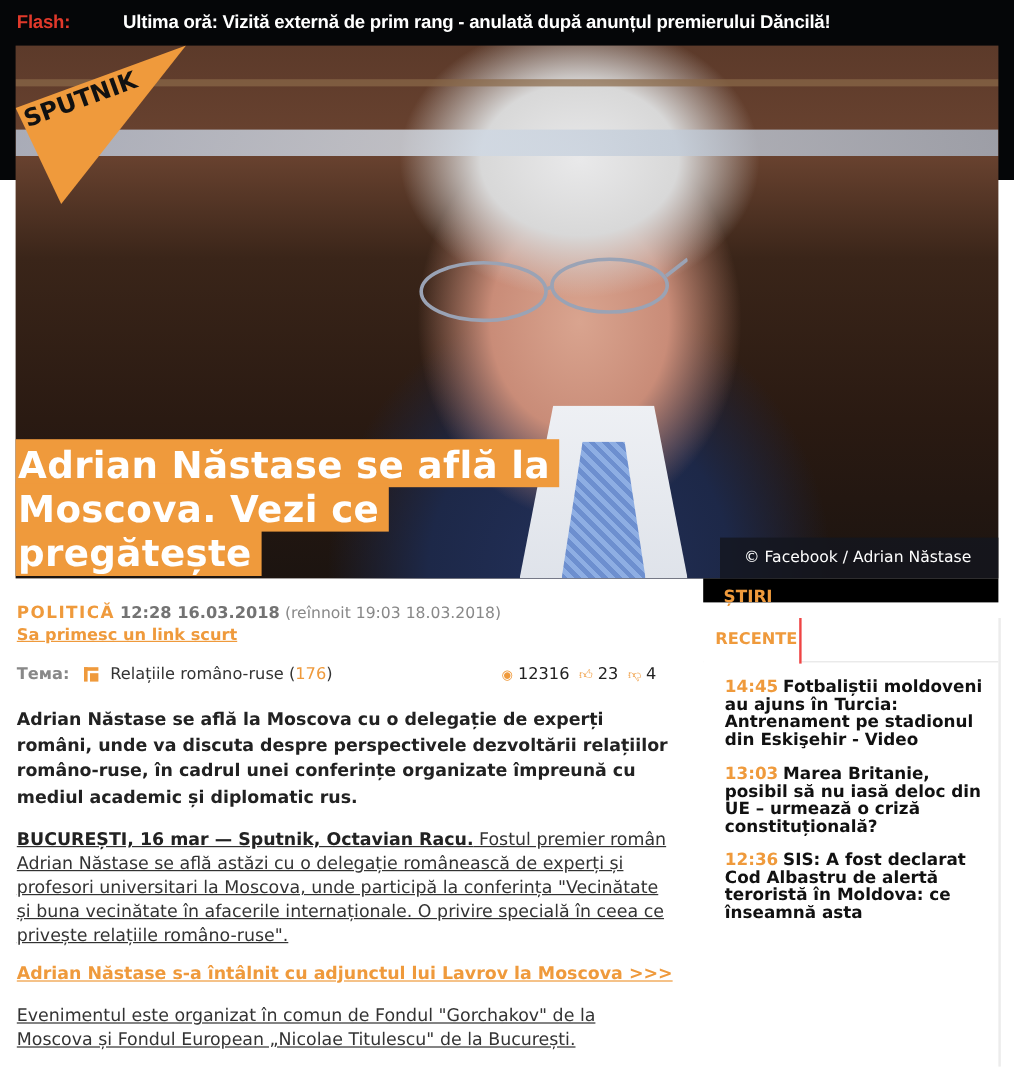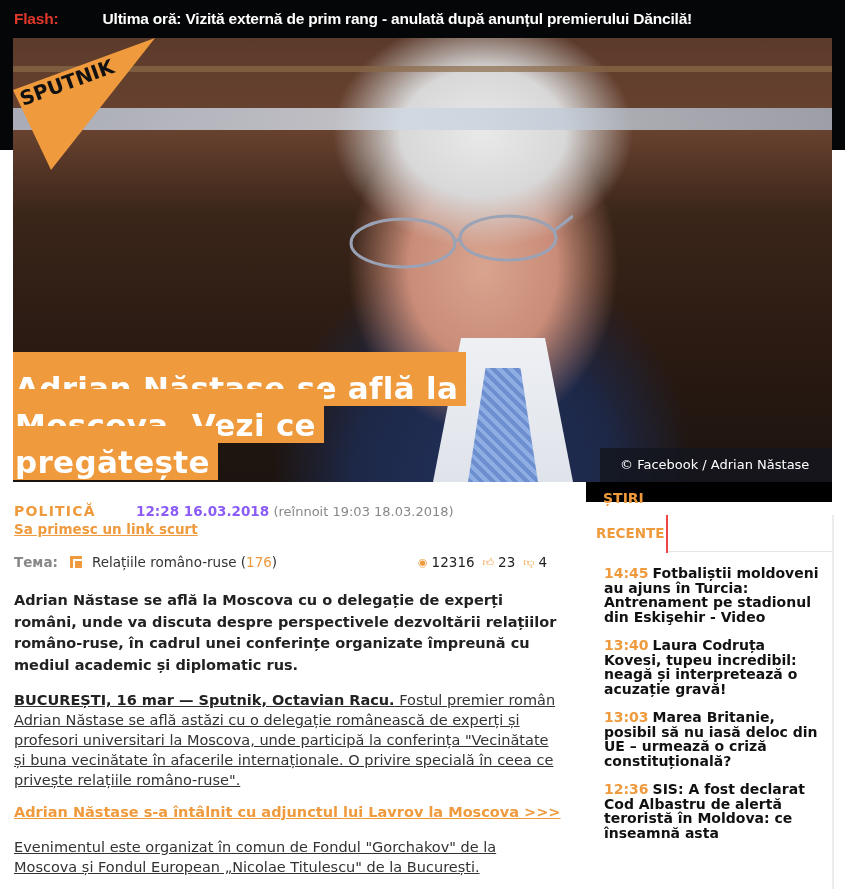--- a/index.html
+++ b/index.html
@@ -22,28 +22,28 @@
   .hero .band1 { position: absolute; left: 0; top: 70px; width: 100%; height: 22px; background: linear-gradient(90deg,#b9c6d9,#d4dde8 40%,#aab5c4); opacity: .8; }
   .hero .rail { position: absolute; left: 0; top: 28px; width: 100%; height: 6px; background: #8a6a48; opacity: .7; }
   .hero .collar { position: absolute; left: 420px; top: 300px; width: 140px; height: 144px; background: linear-gradient(180deg,#eef0f4,#dfe3ea); clip-path: polygon(20% 0,80% 0,100% 100%,0 100%); }
   .hero .tie { position: absolute; left: 455px; top: 330px; width: 70px; height: 114px; background: repeating-linear-gradient(45deg,#6d8fcf 0 4px,#8eaee3 4px 8px); clip-path: polygon(25% 0,75% 0,100% 100%,0 100%); }
   .hero .glasses { position: absolute; left: 320px; top: 170px; width: 240px; height: 70px; }
 
   .logo { position: absolute; left: 13px; top: 38px; width: 142px; height: 132px; }
   .logo svg { width: 100%; height: 100%; display: block; }
 
   .headline { position: absolute; left: 13px; top: 370px; width: 500px; font-family: "DejaVu Sans", sans-serif; font-weight: bold; font-size: 31px; line-height: 37px; color: #fff; letter-spacing: 0.3px; }
-  .headline span { background: #ef9a3c; padding: 18px 8px 0 2px; box-decoration-break: clone; -webkit-box-decoration-break: clone; }
+  .headline span { background: #ef9a3c; padding: 4px 8px 0 2px; box-decoration-break: clone; -webkit-box-decoration-break: clone; }
 
   .credit { position: absolute; left: 600px; top: 448px; width: 232px; height: 34px; background: rgba(20,22,30,.82); color: #fff; font-family: "DejaVu Sans", sans-serif; font-size: 13px; line-height: 34px; padding-left: 20px; white-space: nowrap; }
 
   
   .meta-row { position: absolute; left: 14px; top: 503px; white-space: nowrap; font-family: "DejaVu Sans", sans-serif; font-size: 13.5px; }
   .category { color: #ef9a3c; font-weight: bold; letter-spacing: 1.2px; font-size: 14px; }
-  .pub-date { color: #8b5cf6; font-weight: bold; margin-left: 36px; }
+  .pub-date { color: #737373; font-weight: bold; }
   .updated { color: #888; font-size: 13px; }
   .short-link { position: absolute; left: 14px; top: 521px; color: #ef9a3c; font-weight: bold; font-size: 13.5px; text-decoration: underline; white-space: nowrap; }
 
   .tema-row { position: absolute; left: 14px; top: 554px; font-size: 13.5px; white-space: nowrap; display: flex; align-items: center; }
   .tema-label { color: #888; font-weight: bold; margin-right: 12px; }
   .tema-icon { width: 12px; height: 12px; position: relative; margin-right: 10px; }
   .tema-icon i { position: absolute; background: #ef9a3c; }
   .tema-link { color: #333; }
   .tema-count { color: #ef9a3c; }
 
@@ -144,16 +144,15 @@
 <div class="sidebar-head">
   <span class="sidebar-title">ȘTIRI</span>
 </div>
 <div class="tabs">
   <div class="tab tab-recent">RECENTE</div>
 </div>
 <div class="sidebar-border"></div>
 
 <div class="news">
   <div class="news-item"><span class="news-time">14:45</span><span>Fotbaliștii moldoveni au ajuns în Turcia: Antrenament pe stadionul din Eskişehir - Video</span></div>
-  <div class="news-item"><span class="news-time">13:40</span><span>Laura Codruța Kovesi, tupeu incredibil: neagă și interpretează o acuzație gravă!</span></div>
   <div class="news-item"><span class="news-time">13:03</span><span>Marea Britanie, posibil să nu iasă deloc din UE – urmează o criză constituțională?</span></div>
   <div class="news-item"><span class="news-time">12:36</span><span>SIS: A fost declarat Cod Albastru de alertă teroristă în Moldova: ce înseamnă asta</span></div>
 </div>
 
 </body></html>

